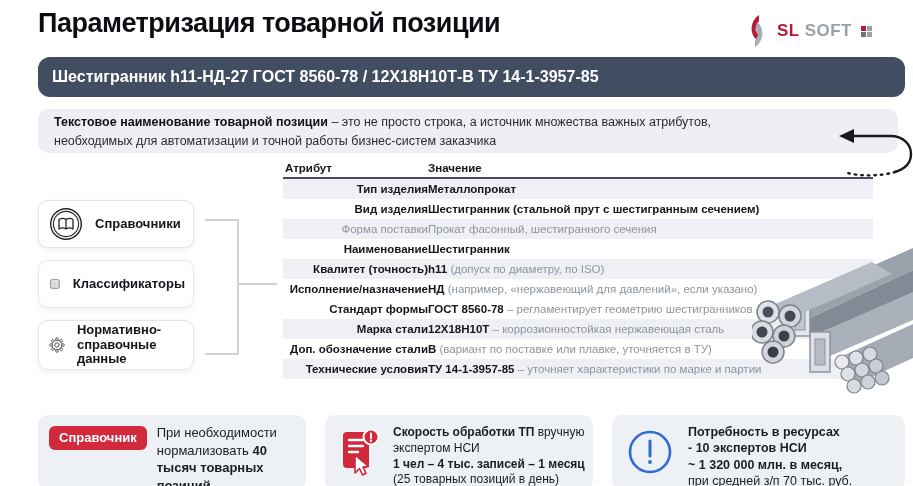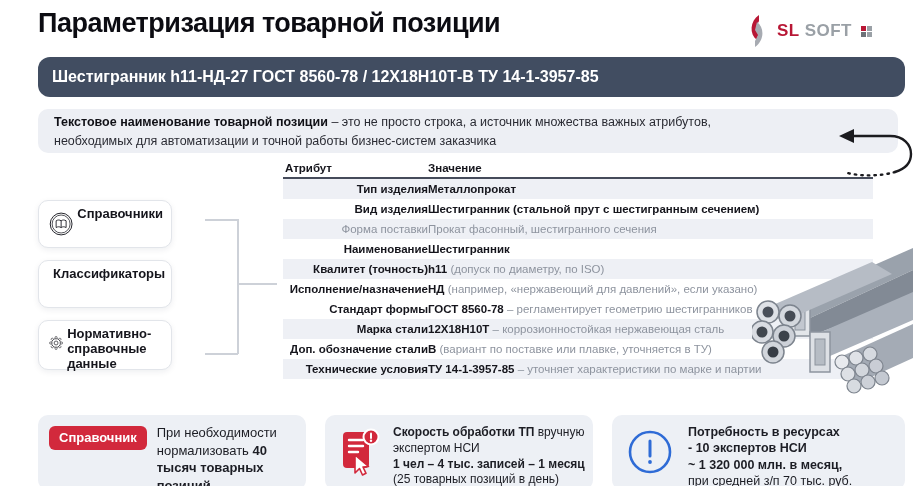--- a/index.html
+++ b/index.html
@@ -22,21 +22,21 @@
   .banner span { color:#ffffff; font-size:16px; font-weight:700; }
 
   
   .intro { position:absolute; left:38px; top:109px; width:860px; height:44px; background:#edeff4; border-radius:10px; padding:4px 16px; font-size:12.5px; line-height:1.55; color:#2a2b33; }
   .intro .b { font-weight:700; color:#101016; }
 
   .loop-arrow { position:absolute; left:818px; top:106px; }
 
   
   .attr-heading { position:absolute; left:40px; top:164px; font-size:17px; font-weight:700; color:#0e0e14; }
-  .attr-box { position:absolute; left:38px; width:134px; background:#fff; border:1px solid #e2e5ea; border-radius:10px; box-shadow:0 2px 6px rgba(20,30,60,.07); display:flex; align-items:flex-start; gap:4px; padding:6px 8px 6px 10px; }
+  .attr-box { position:absolute; left:38px; width:156px; background:#fff; border:1px solid #e2e5ea; border-radius:10px; box-shadow:0 2px 6px rgba(20,30,60,.07); display:flex; align-items:center; gap:12px; padding:6px 8px 6px 10px; }
   .attr-box .lbl { font-size:13px; font-weight:700; line-height:1.15; color:#15151c; }
   #box1 { top:200px; height:48px; }
   #box2 { top:260px; height:48px; }
   #box3 { top:320px; height:50px; }
   .conn { position:absolute; background:#cdd1d8; }
 
   
   .table { position:absolute; left:283px; top:162px; width:590px; }
   .thead { display:flex; height:17px; font-size:11.5px; font-weight:700; color:#15151c; border-bottom:2px solid #454b5a; padding-bottom:2px; }
   .thead .h1 { width:145px; flex:none; padding-left:2px; }

